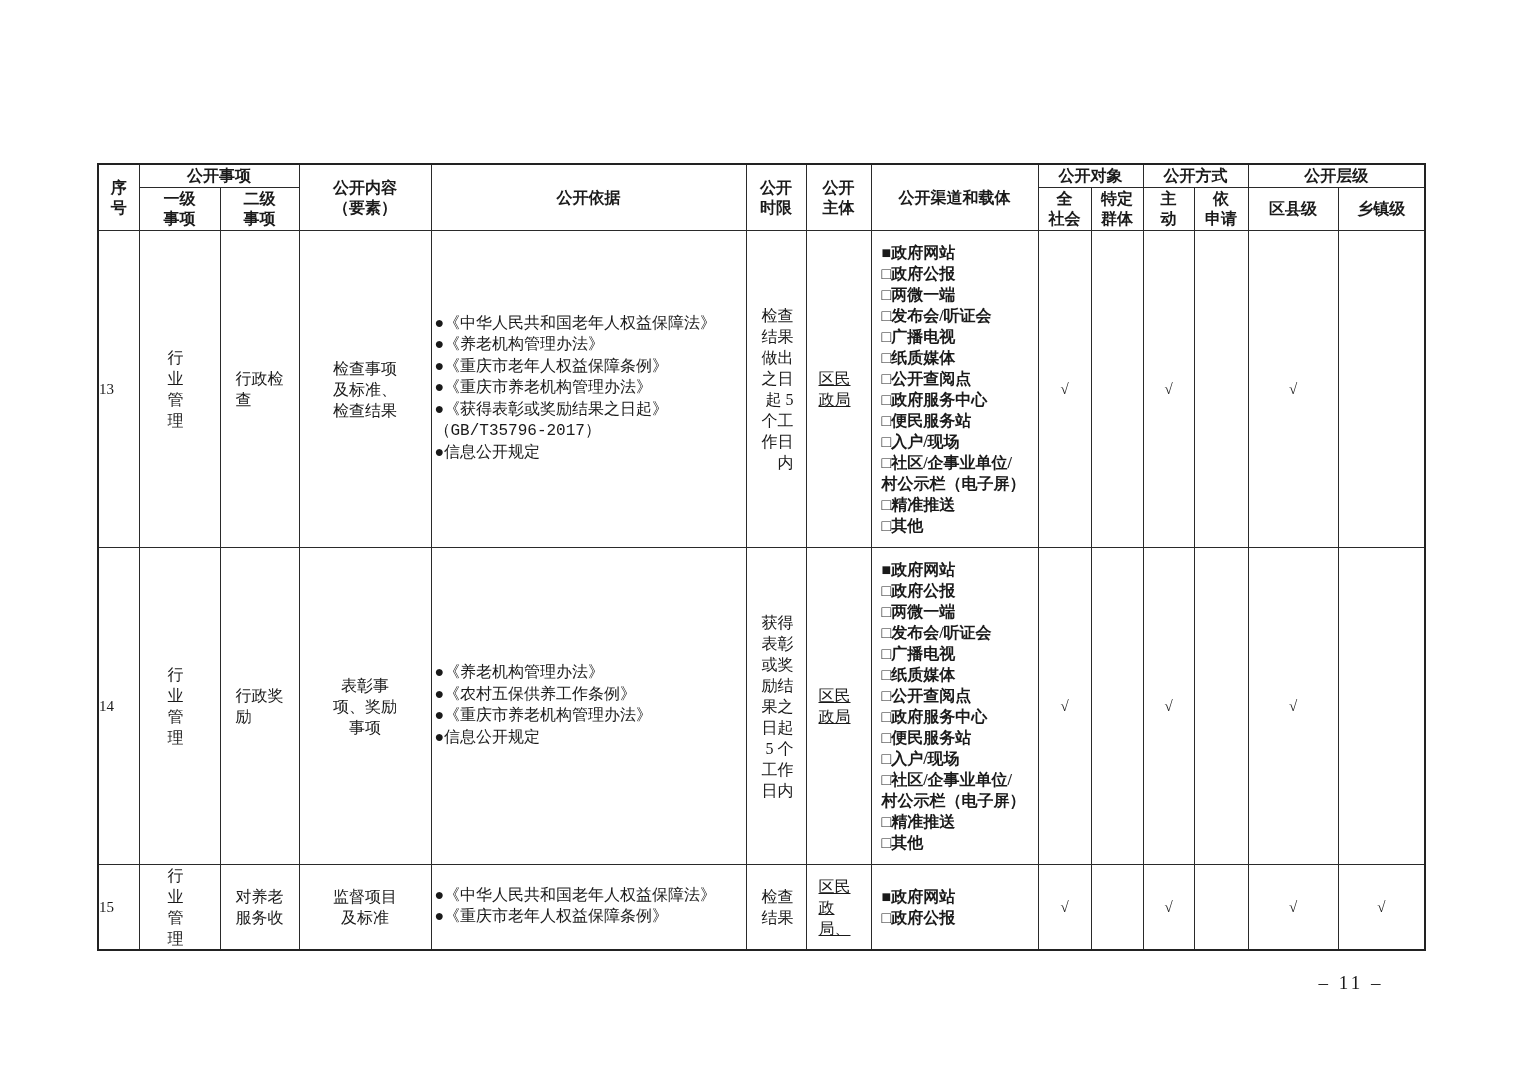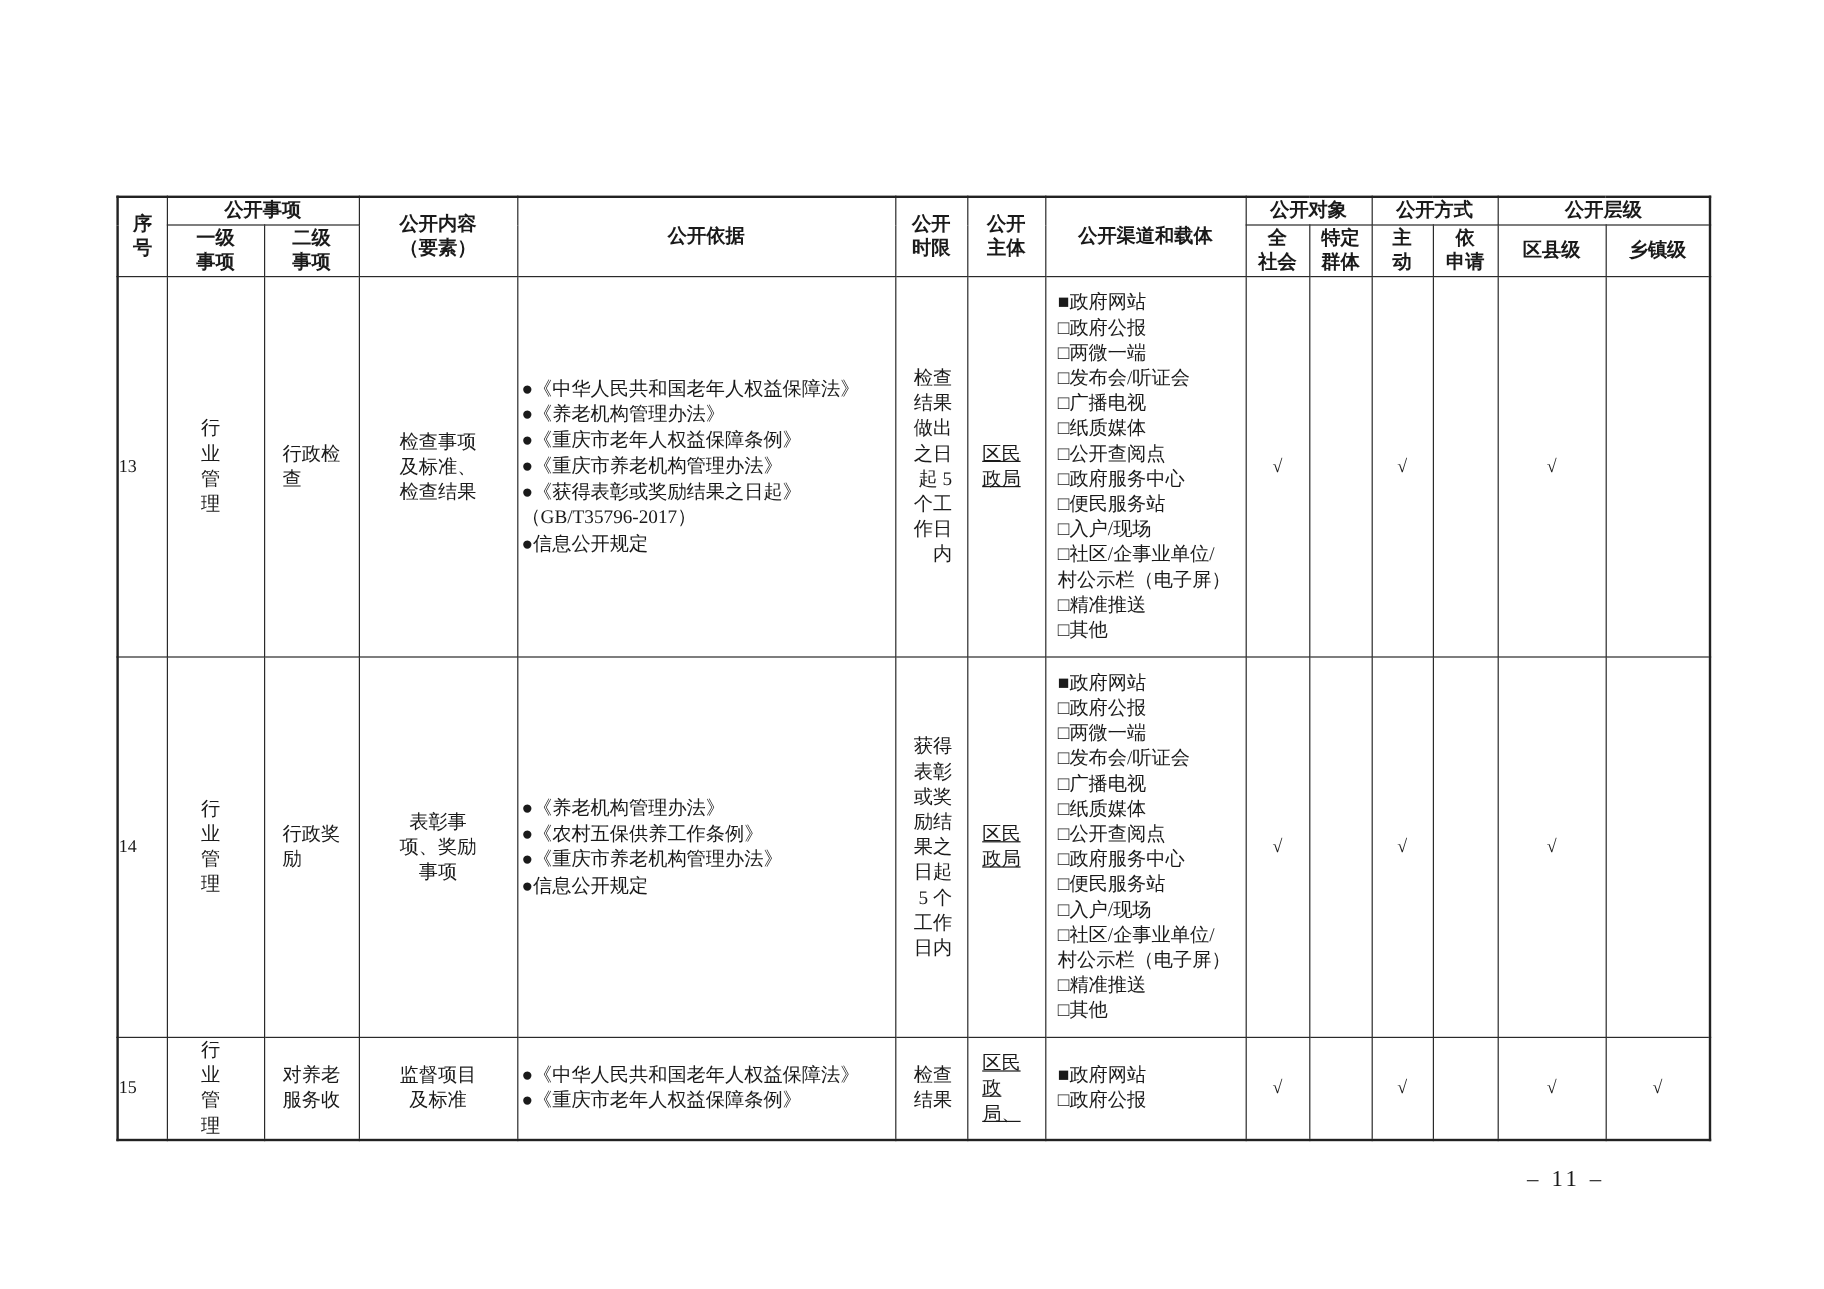--- a/index.html
+++ b/index.html
@@ -37,32 +37,32 @@
   }
   thead tr.h1 { height:23px; }
   thead tr.h2 { height:42px; }
   tbody tr.row-tall { height:317px; }
   tbody tr.row-cut  { height:46px; }
 
   td.c-no      { font-size:15px; }
   td.c-l1      { padding:0 28px; }
   td.c-l2      { padding:0 15px;margin-left:34px; }
   td.c-content { padding:0 30px;text-align:center; }
-  td.c-basis   { padding:16px 3px; }
+  td.c-basis   { padding:16px 3px;font-family:Liberation Mono, monospace; }
   td.c-time    { padding:0 12px;text-align:right; }
   td.c-subject { padding:0 12px;text-decoration:underline; }
-  td.c-channels{ padding:2px 10px; }
+  td.c-channels{ padding:2px 10px;font-weight:bold; }
   td.c-mark    { text-align:center; font-size:15px; }
 
   .basis-line   { line-height:21.5px; }
   .channel-line { line-height:21px; }
 
   .page-num {
     position:absolute;
-    left:1250px; top:972px;
+    left:1296px; top:972px;
     width:110px;
     text-align:center;
     font-size:19px;
     letter-spacing:3px;
     color:#1a1a1a;
     white-space:nowrap;
   }
 </style>
 </head>
 <body>

